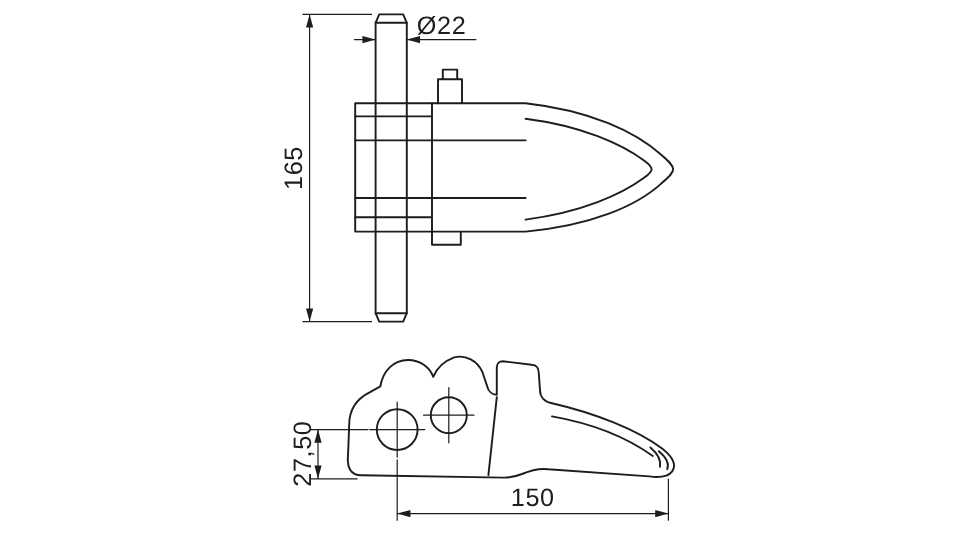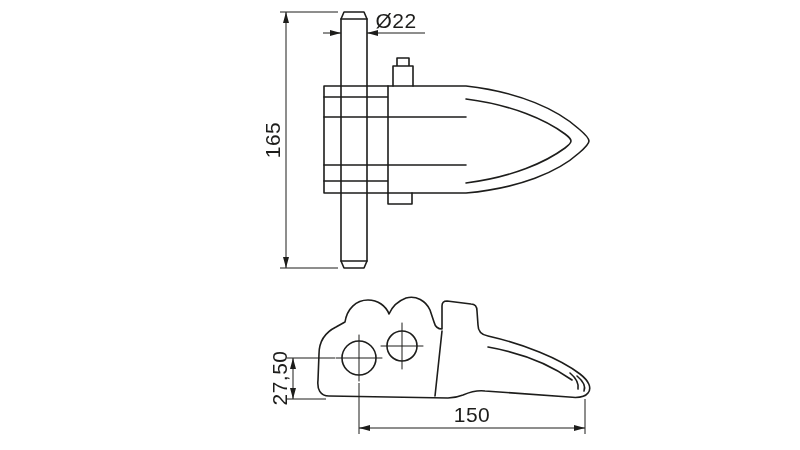--- a/index.html
+++ b/index.html
@@ -1,21 +1,20 @@
 <!DOCTYPE html>
 <html><head>
 <meta charset="utf-8">
 <style>
   html, body { margin: 0; padding: 0; background: #ffffff; }
   .canvas {
     width: 716px; height: 450px;
     background: #ffffff;
     position: relative;
     overflow: hidden;
-    margin-left: 28px;
   }
   svg { display: block; }
   .obj  { fill: none; stroke-width: 1.6; stroke-linejoin: round; stroke-linecap: round; }
   .thin { fill: none; stroke-width: 1; }
   .dim  { fill: none; stroke-width: 1; }
   .dimtext {
     font-family: "Liberation Sans", "DejaVu Sans", sans-serif;
     font-size: 21px;
     letter-spacing: 0.5px;
   }

